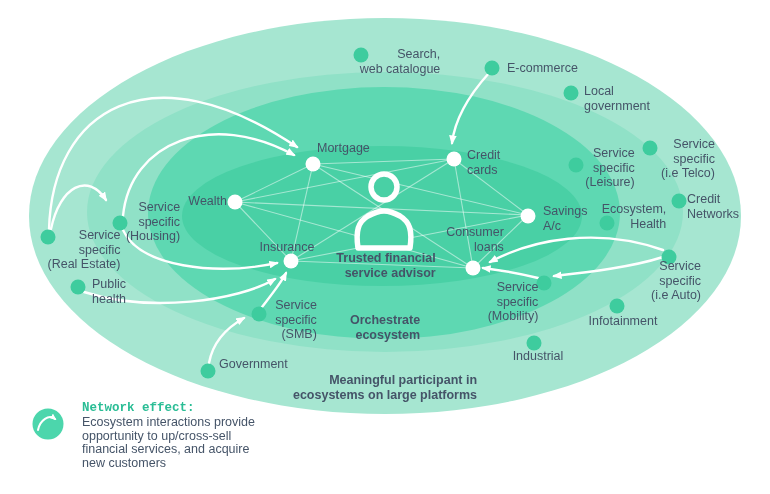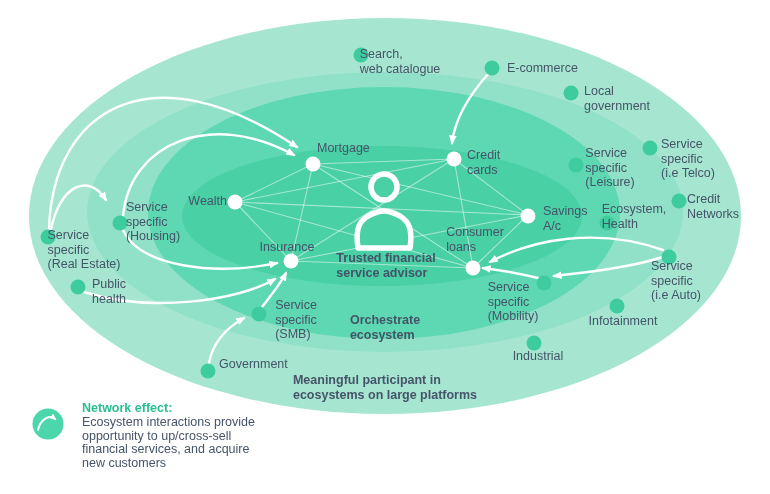--- a/index.html
+++ b/index.html
@@ -13,24 +13,24 @@
   .ring1{fill:var(--ring1);} .ring2{fill:var(--ring2);} .ring3{fill:var(--ring3);} .ring4{fill:var(--ring4);}
   .mesh line{stroke:#fff;stroke-opacity:.5;stroke-width:1.1;}
   .arrow{stroke:#fff;stroke-width:2.4;fill:none;stroke-linecap:round;}
   .person{fill:var(--ring4);stroke:#fff;stroke-width:5.5;stroke-linejoin:round;}
   .dot{fill:var(--dot);}
   .node{fill:var(--node);}
   .legend-circle{fill:var(--legend_icon);}
   .legend-arrow{stroke:#fff;stroke-width:2;fill:none;stroke-linecap:round;}
   .lbl{position:absolute;font-size:12.5px;line-height:14.5px;color:var(--text);
        white-space:pre-line;}
-  .ctr{transform:translateX(-50%);text-align:left;}
+  .ctr{transform:translateX(-50%);text-align:right;}
   .rgt{transform:translateX(-100%);text-align:right;}
   .b{font-weight:bold;}
-  .accent{color:var(--accent);}
+  .accent{color:var(--accent);font-family:Liberation Mono, monospace;}
   .legend-body{line-height:13.5px;}
 </style>
 </head>
 <body>
 
 <div class="stage">
 
   <svg width="770" height="494" viewBox="0 0 770 494">
     <defs>
       <marker id="ah" viewBox="0 0 10 8" refX="8" refY="4" markerWidth="9.5" markerHeight="7.6" orient="auto" markerUnits="userSpaceOnUse">

